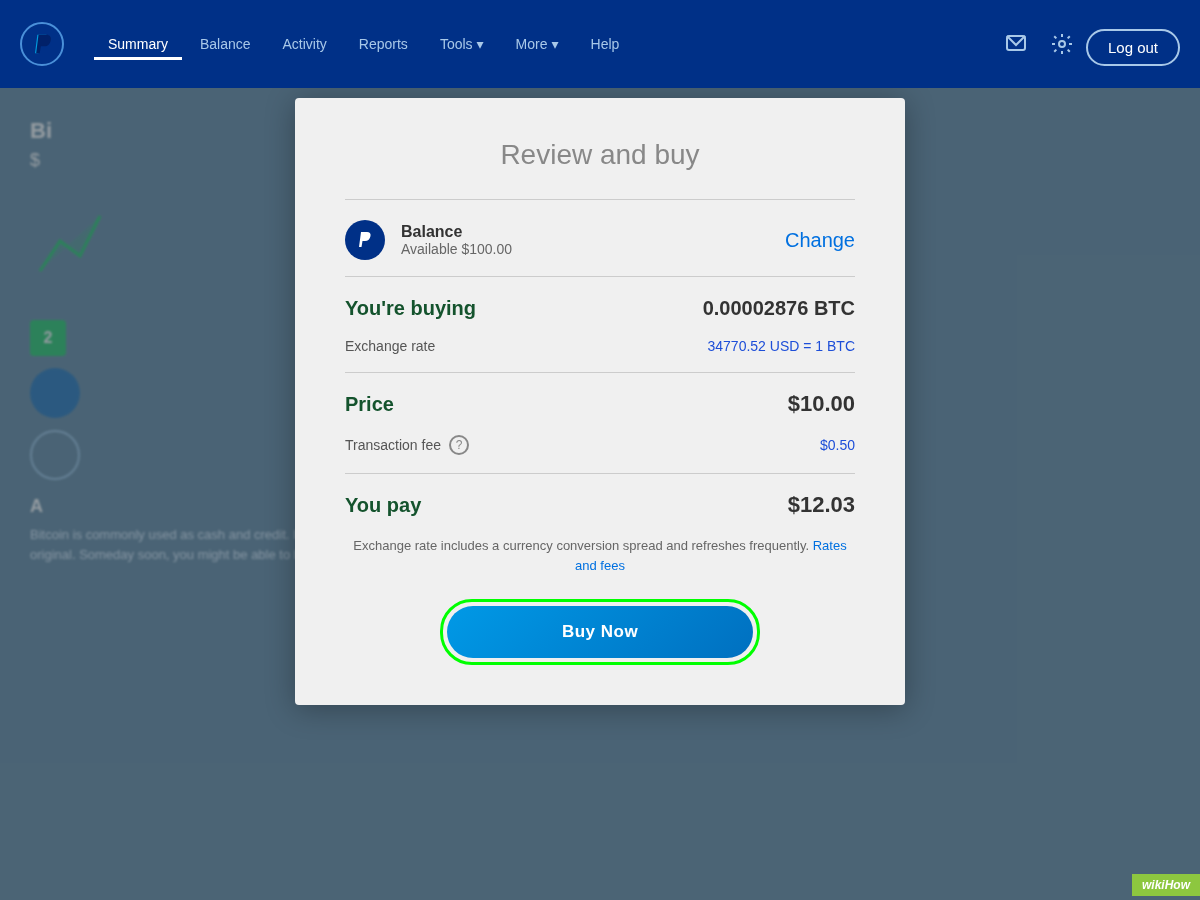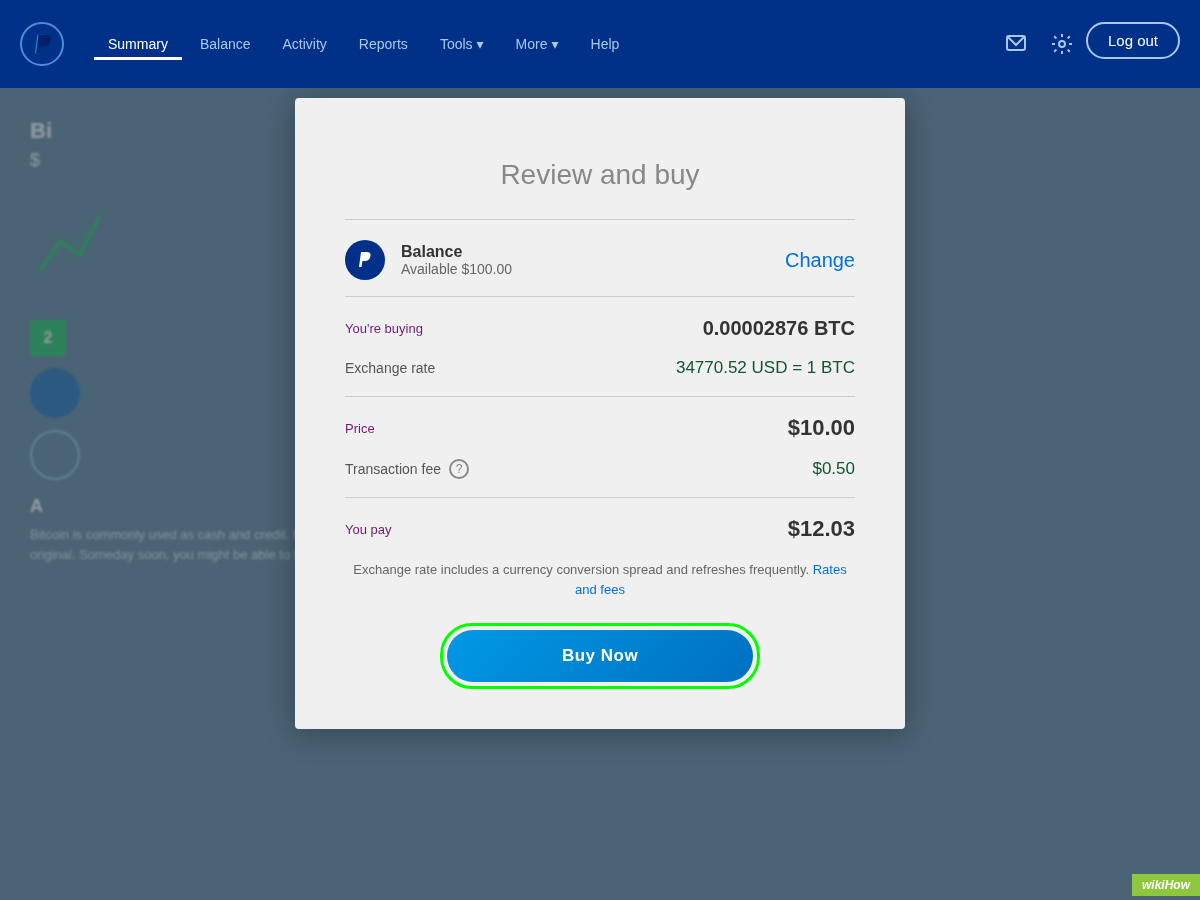--- a/index.html
+++ b/index.html
@@ -38,21 +38,21 @@
       cursor: pointer;
       text-decoration: none;
       display: flex; align-items: center; gap: 4px;
     }
     .nav-item.active {
       color: #ffffff;
       border-bottom: 3px solid #ffffff;
       padding-bottom: 5px;
     }
     .nav-right {
-      display: flex; align-items: flex-start; gap: 2px;
+      display: flex; align-items: flex-end; gap: 2px;
     }
     .nav-icon-btn {
       background: transparent; border: none; cursor: pointer;
       color: #a8c8e8; width: 44px; height: 44px;
       display: flex; align-items: center; justify-content: center;
       border-radius: 50%;
     }
     .nav-icon-btn svg { width: 24px; height: 24px; }
     .logout-btn {
       border: 2px solid #a8c8e8;
@@ -140,21 +140,21 @@
       align-items: flex-start;
       justify-content: center;
       padding-top: 10px;
     }
 
     
     .modal {
       background: #f0f0f0;
       width: 610px;
       border-radius: 4px;
-      padding: 61px 50px 40px 50px;
+      padding: 41px 50px 40px 50px;
       box-shadow: 0 4px 30px rgba(0,0,0,0.3);
       position: relative;
     }
     .modal-title {
       text-align: center;
       font-size: 28px;
       color: #888;
       font-weight: 300;
       margin-bottom: 28px;
     }
@@ -209,27 +209,27 @@
       display: flex;
       justify-content: space-between;
       align-items: center;
       margin-bottom: 18px;
     }
     .detail-label {
       font-size: 14px;
       color: #555;
     }
     .detail-label.bold {
-      font-size: 13px;
-      color: #701a75;
-      font-weight: normal;
+      font-size: 20px;
+      color: #14532d;
+      font-weight: bold;
     }
     .detail-value {
-      font-size: 17px;
-      color: #14532d;
+      font-size: 14px;
+      color: #1d4ed8;
     }
     .detail-value.bold {
       font-size: 20px;
       color: #333;
       font-weight: bold;
     }
     .detail-value.large-price {
       font-size: 22px;
       color: #333;
       font-weight: bold;

